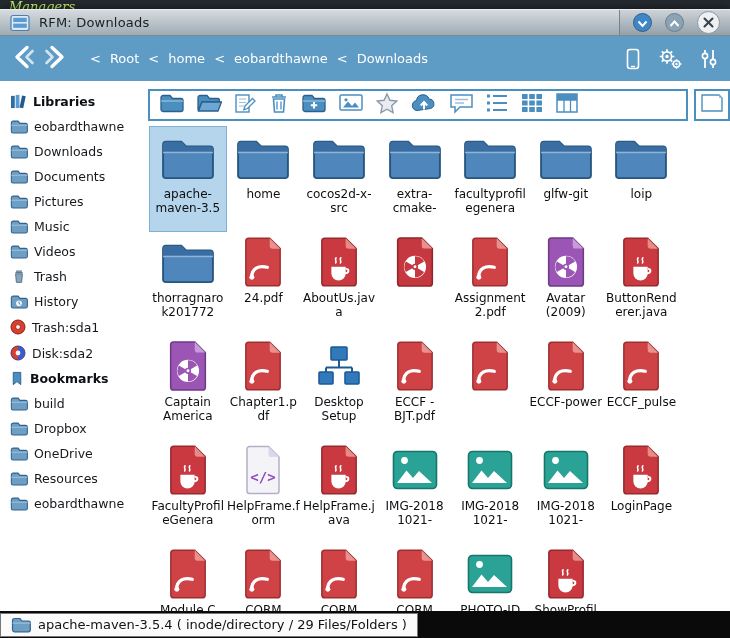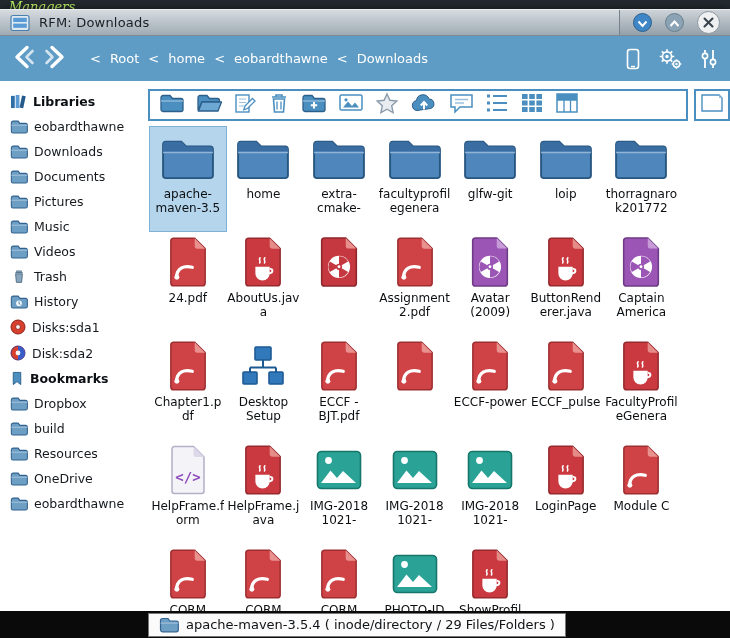--- a/index.html
+++ b/index.html
@@ -42,21 +42,21 @@
   .filegrid{flex:1;display:grid;grid-template-columns:repeat(7,75.6px);grid-auto-rows:104px;
     padding:6px 0 0 2px;overflow:hidden;align-content:start}
   .cell{display:flex;flex-direction:column;align-items:center;padding-top:2px;overflow:hidden;cursor:pointer}
   .cell .ic{height:58px;display:flex;align-items:center;justify-content:center}
   .cell .lbl{font-size:12px;line-height:14px;text-align:center;color:#0c0f12;width:73px;
     overflow-wrap:anywhere;max-height:42px;overflow:hidden}
   .cell.selected{background:#b5d5ec;outline:1px solid #7fb0d6}
   .cell.highlighted{background:#c6d0c8;outline:1px solid #a9b5ab}
   
   .statusbar{flex:0 0 27px;background:#0a0a0a;display:flex;align-items:center}
-  .status-panel{margin-left:148px;height:24px;background:#fbfbfb;border:1px solid #777;
+  .status-panel{height:24px;background:#fbfbfb;border:1px solid #777;
     display:flex;align-items:center;gap:7px;padding:0 10px;font-size:13px;color:#101316;min-width:357px}
 </style>
 </head>
 <body>
 
 <div class="bg-title">Managers</div>
 
 <div class="window">
 
   <div class="titlebar">
@@ -236,21 +236,21 @@
           </span>
           <span>History</span>
         </div>
         <div class="side-i">
           <span class="sic">
             <svg width="16" height="16" viewBox="0 0 16 16">
               <circle cx="8" cy="8" r="7" fill="#d8402e" stroke="#8f1f16" stroke-width="1"></circle>
               <circle cx="8" cy="8" r="2.4" fill="#f5f5f5" stroke="#8f1f16" stroke-width="0.8"></circle>
             </svg>
           </span>
-          <span>Disks:sda1</span>
+          <span>Trash:sda1</span>
         </div>
         <div class="side-i">
           <span class="sic">
             <svg width="16" height="16" viewBox="0 0 16 16">
               <circle cx="8" cy="8" r="7" fill="#d8402e" stroke="#5a2a6b" stroke-width="1"></circle>
               <path d="M8 1 a7 7 0 0 1 0 14 z" fill="#3a5cc8"></path>
               <circle cx="8" cy="8" r="2.4" fill="#f5f5f5"></circle>
             </svg>
           </span>
           <span>Disk:sda2</span>
@@ -263,48 +263,48 @@
           </span>
           <span>Bookmarks</span>
         </div>
         <div class="side-i">
           <span class="sic">
             <svg width="18" height="15" viewBox="0 0 20 16">
               <path d="M1.5 4 a2 2 0 0 1 2 -2 h5.5 l2 2.5 h6.5 a1.8 1.8 0 0 1 1.8 1.8 v7 a2 2 0 0 1 -2 2 h-14 a2 2 0 0 1 -1.8 -2 z" fill="#6d9ec4" stroke="#33628e" stroke-width="1.2"></path>
               <path d="M1.5 6.6 h18" stroke="#a8c6de" stroke-width="1"></path>
             </svg>
           </span>
+          <span>build</span>
+        </div>
+        <div class="side-i">
+          <span class="sic">
+            <svg width="18" height="15" viewBox="0 0 20 16">
+              <path d="M1.5 4 a2 2 0 0 1 2 -2 h5.5 l2 2.5 h6.5 a1.8 1.8 0 0 1 1.8 1.8 v7 a2 2 0 0 1 -2 2 h-14 a2 2 0 0 1 -1.8 -2 z" fill="#6d9ec4" stroke="#33628e" stroke-width="1.2"></path>
+              <path d="M1.5 6.6 h18" stroke="#a8c6de" stroke-width="1"></path>
+            </svg>
+          </span>
           <span>Dropbox</span>
         </div>
         <div class="side-i">
           <span class="sic">
             <svg width="18" height="15" viewBox="0 0 20 16">
               <path d="M1.5 4 a2 2 0 0 1 2 -2 h5.5 l2 2.5 h6.5 a1.8 1.8 0 0 1 1.8 1.8 v7 a2 2 0 0 1 -2 2 h-14 a2 2 0 0 1 -1.8 -2 z" fill="#6d9ec4" stroke="#33628e" stroke-width="1.2"></path>
               <path d="M1.5 6.6 h18" stroke="#a8c6de" stroke-width="1"></path>
             </svg>
           </span>
-          <span>build</span>
+          <span>OneDrive</span>
         </div>
         <div class="side-i">
           <span class="sic">
             <svg width="18" height="15" viewBox="0 0 20 16">
               <path d="M1.5 4 a2 2 0 0 1 2 -2 h5.5 l2 2.5 h6.5 a1.8 1.8 0 0 1 1.8 1.8 v7 a2 2 0 0 1 -2 2 h-14 a2 2 0 0 1 -1.8 -2 z" fill="#6d9ec4" stroke="#33628e" stroke-width="1.2"></path>
               <path d="M1.5 6.6 h18" stroke="#a8c6de" stroke-width="1"></path>
             </svg>
           </span>
           <span>Resources</span>
-        </div>
-        <div class="side-i">
-          <span class="sic">
-            <svg width="18" height="15" viewBox="0 0 20 16">
-              <path d="M1.5 4 a2 2 0 0 1 2 -2 h5.5 l2 2.5 h6.5 a1.8 1.8 0 0 1 1.8 1.8 v7 a2 2 0 0 1 -2 2 h-14 a2 2 0 0 1 -1.8 -2 z" fill="#6d9ec4" stroke="#33628e" stroke-width="1.2"></path>
-              <path d="M1.5 6.6 h18" stroke="#a8c6de" stroke-width="1"></path>
-            </svg>
-          </span>
-          <span>OneDrive</span>
         </div>
         <div class="side-i">
           <span class="sic">
             <svg width="18" height="15" viewBox="0 0 20 16">
               <path d="M1.5 4 a2 2 0 0 1 2 -2 h5.5 l2 2.5 h6.5 a1.8 1.8 0 0 1 1.8 1.8 v7 a2 2 0 0 1 -2 2 h-14 a2 2 0 0 1 -1.8 -2 z" fill="#6d9ec4" stroke="#33628e" stroke-width="1.2"></path>
               <path d="M1.5 6.6 h18" stroke="#a8c6de" stroke-width="1"></path>
             </svg>
           </span>
           <span>eobardthawne</span>
         </div>
@@ -422,20 +422,30 @@
           </div>
           <div class="cell ">
             <div class="ic">
               <svg width="56" height="46" viewBox="0 0 58 48">
                 <path d="M3 10 a3 3 0 0 1 3 -3 h16 l5 5 h25 a3 3 0 0 1 3 3 v27 a3 3 0 0 1 -3 3 H6 a3 3 0 0 1 -3 -3 z" fill="#4f87bd" stroke="#27567f" stroke-width="2"></path>
                 <path d="M3 10 a3 3 0 0 1 3 -3 h16 l5 5 h25 a3 3 0 0 1 3 3 v2.6 H3 z" fill="#3a6da1"></path>
                 <path d="M3 18.2 h52" stroke="#8fb4d6" stroke-width="1.6"></path>
               </svg>
             </div>
             <div class="lbl">home</div>
+          </div>
+          <div class="cell ">
+            <div class="ic">
+              <svg width="56" height="46" viewBox="0 0 58 48">
+                <path d="M3 10 a3 3 0 0 1 3 -3 h16 l5 5 h25 a3 3 0 0 1 3 3 v27 a3 3 0 0 1 -3 3 H6 a3 3 0 0 1 -3 -3 z" fill="#4f87bd" stroke="#27567f" stroke-width="2"></path>
+                <path d="M3 10 a3 3 0 0 1 3 -3 h16 l5 5 h25 a3 3 0 0 1 3 3 v2.6 H3 z" fill="#3a6da1"></path>
+                <path d="M3 18.2 h52" stroke="#8fb4d6" stroke-width="1.6"></path>
+              </svg>
+            </div>
+            <div class="lbl">cocos2d-x-src</div>
           </div>
           <div class="cell ">
             <div class="ic">
               <svg width="56" height="46" viewBox="0 0 58 48">
                 <path d="M3 10 a3 3 0 0 1 3 -3 h16 l5 5 h25 a3 3 0 0 1 3 3 v27 a3 3 0 0 1 -3 3 H6 a3 3 0 0 1 -3 -3 z" fill="#4f87bd" stroke="#27567f" stroke-width="2"></path>
                 <path d="M3 10 a3 3 0 0 1 3 -3 h16 l5 5 h25 a3 3 0 0 1 3 3 v2.6 H3 z" fill="#3a6da1"></path>
                 <path d="M3 18.2 h52" stroke="#8fb4d6" stroke-width="1.6"></path>
               </svg>
             </div>
             <div class="lbl">extra-cmake-</div>

